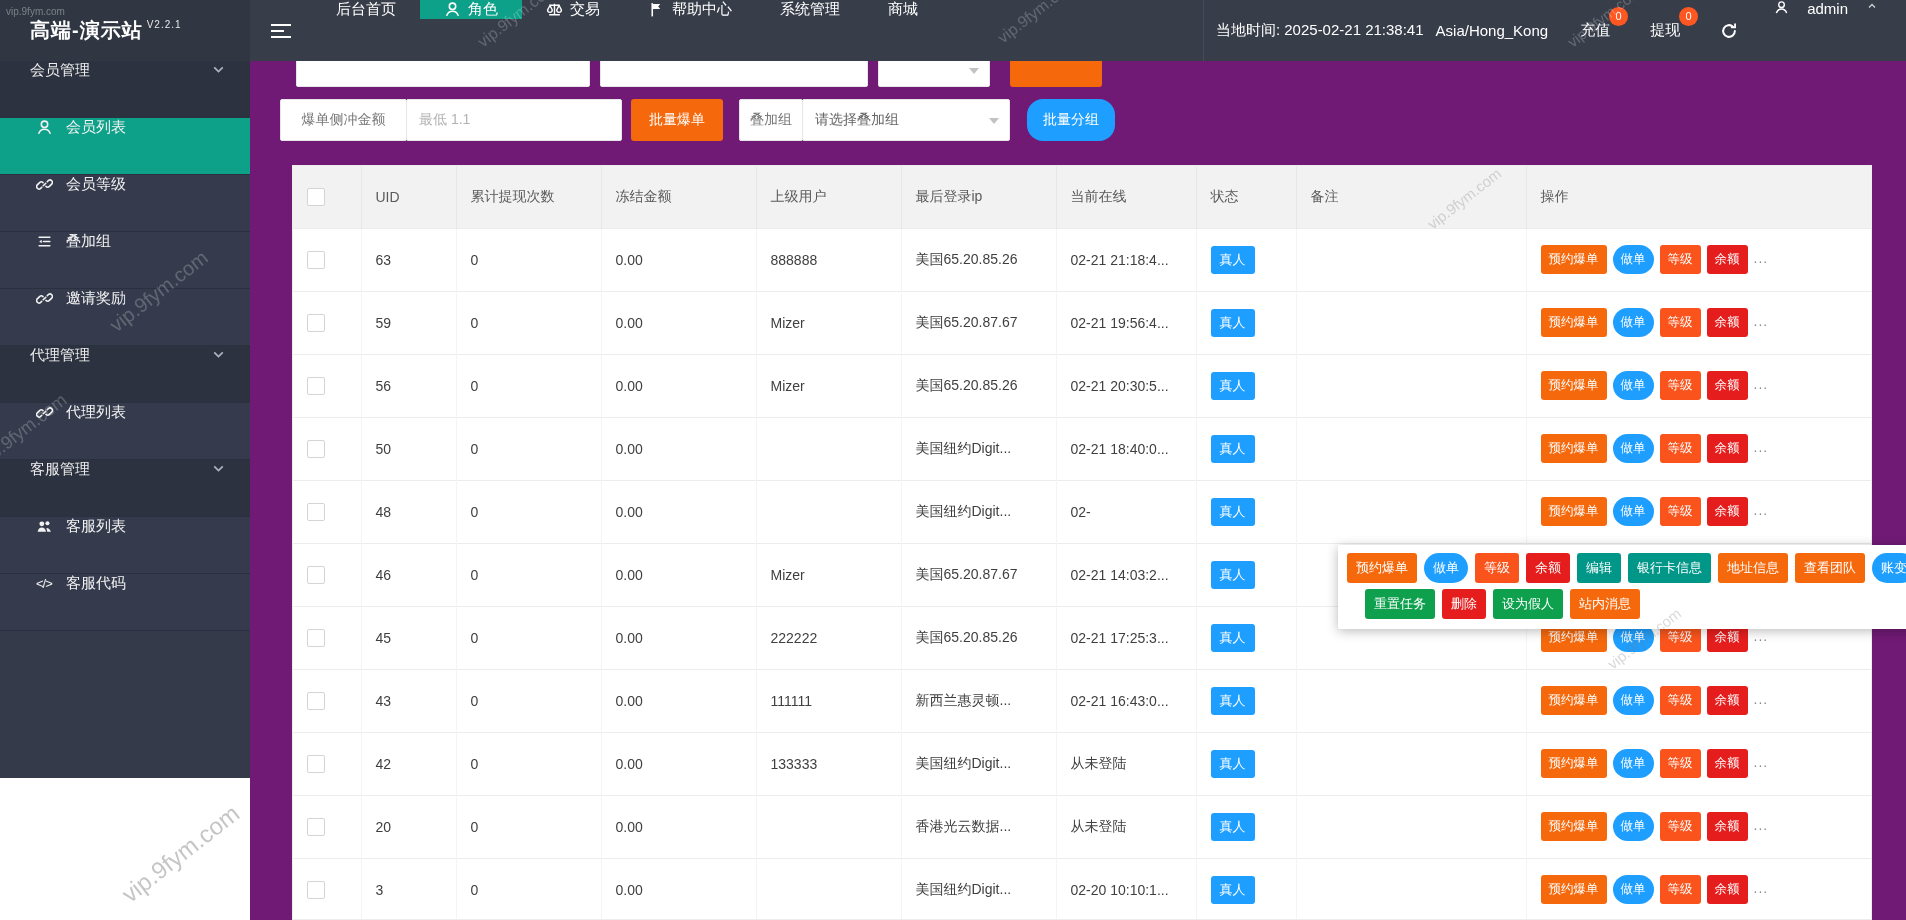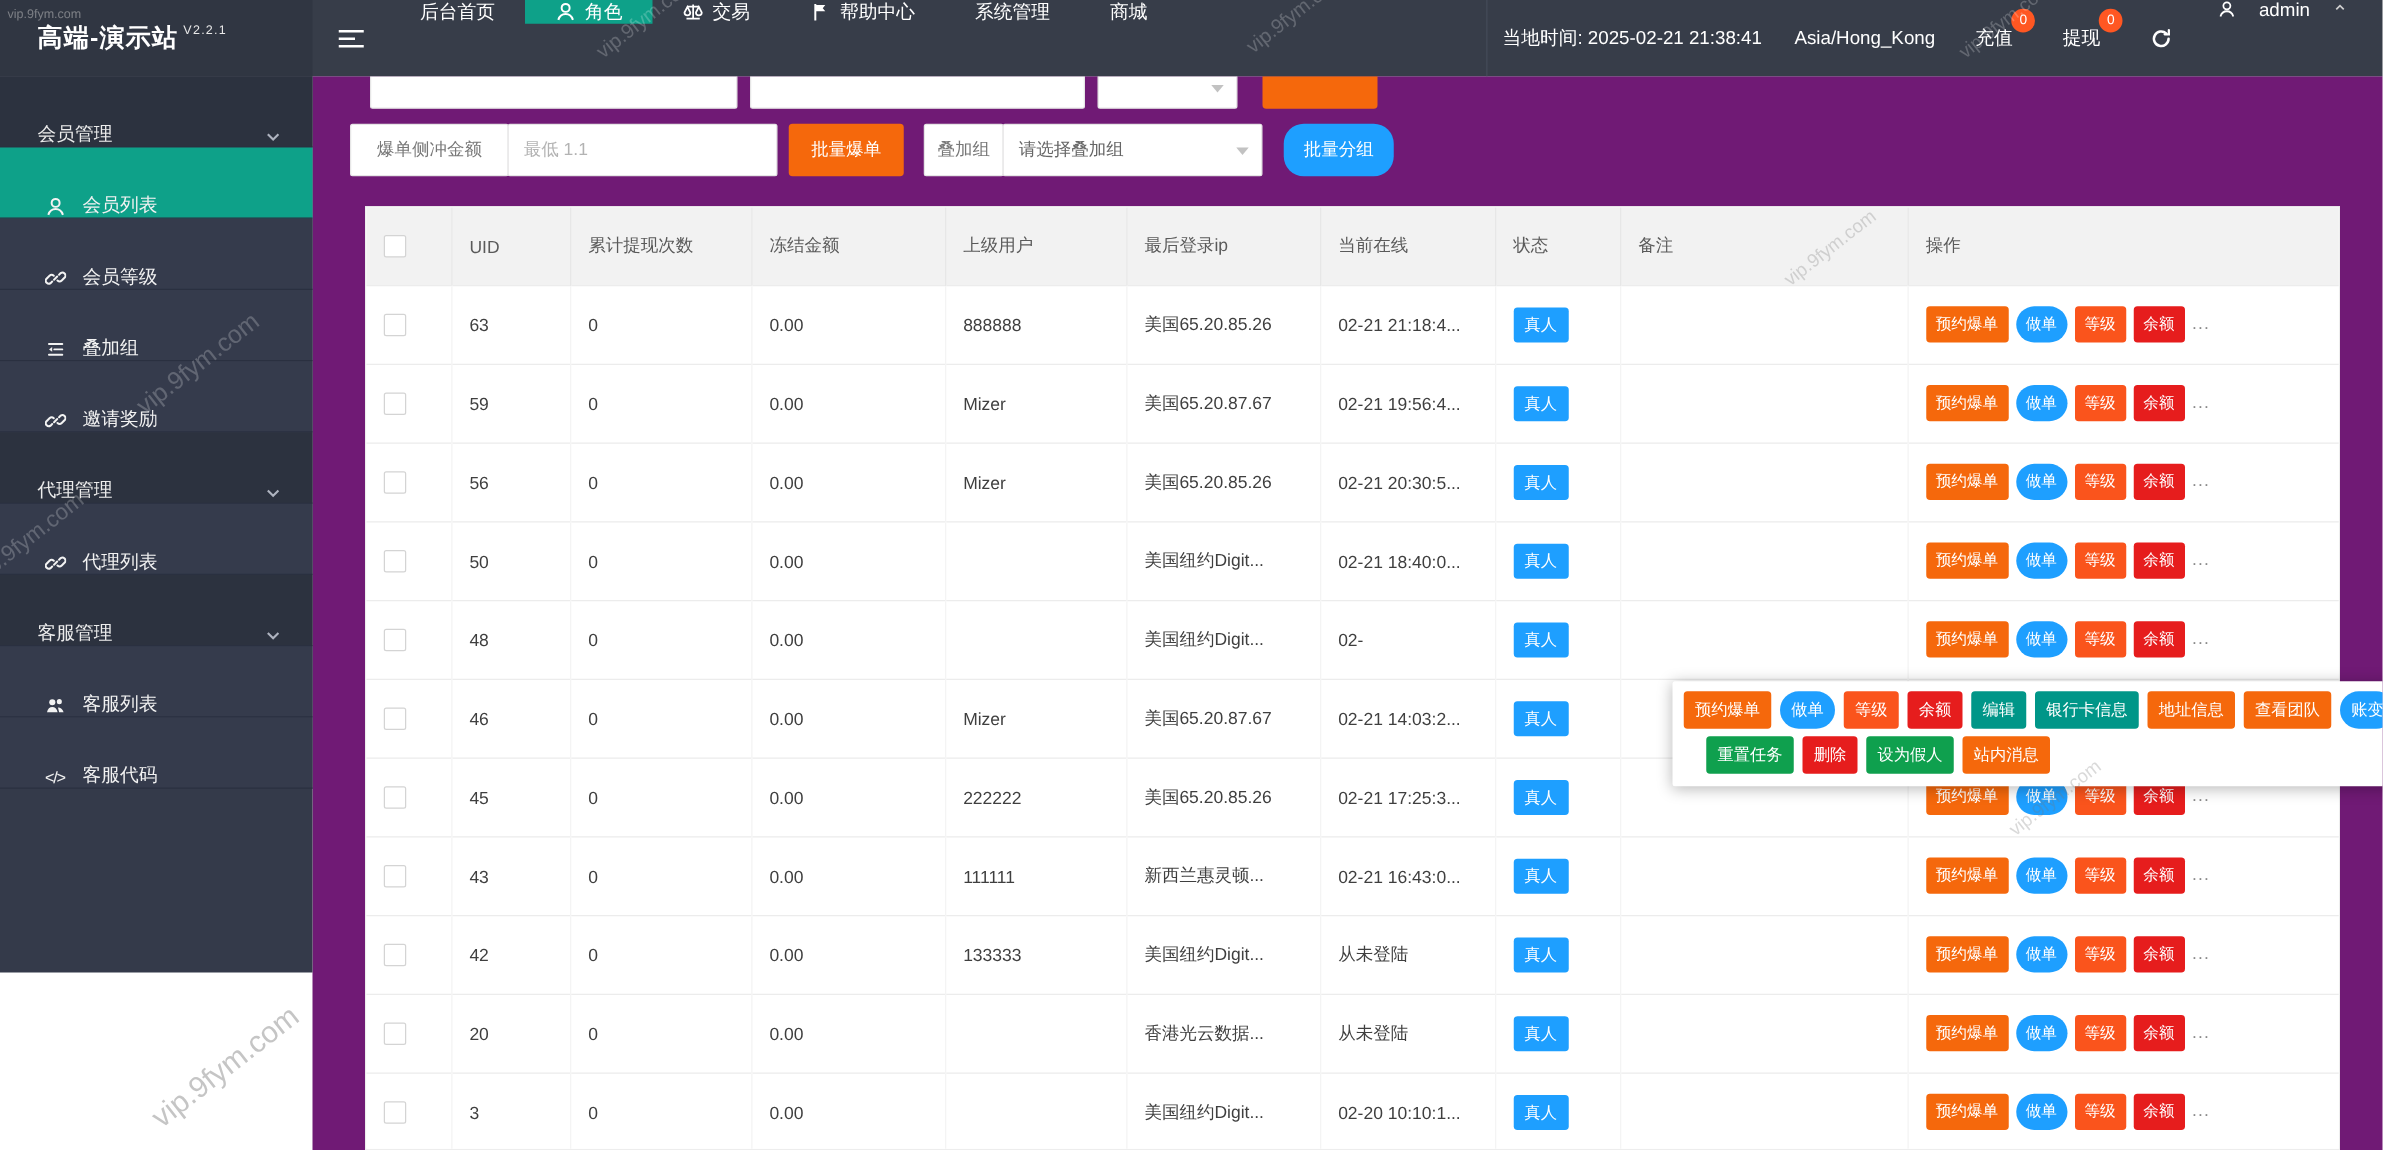--- a/index.html
+++ b/index.html
@@ -15,36 +15,36 @@
   .hamburger { width:62px; display:flex; align-items:center; justify-content:center; cursor:pointer; }
   .hamburger i { display:block; width:20px; }
   .hamburger i span { display:block; height:2px; background:#fff; margin:4px 0; }
   .hamburger i span:nth-child(2){ width:13px; }
   #topnav { display:flex; align-items:flex-start; }
   .nav-item { display:flex; align-items:center; gap:7px; padding:0 24px; font-size:15px;
     color:#fff; cursor:pointer; white-space:nowrap; }
   .nav-item.active { background:#0ea189; }
   .nav-item svg { width:17px; height:17px; }
   .top-right { margin-left:auto; display:flex; align-items:stretch; }
-  .time-block { display:flex; align-items:center; gap:26px; padding:0 12px;
+  .time-block { display:flex; align-items:center; gap:12px; padding:0 12px;
     border-left:1px solid #444b58; font-size:15px; white-space:nowrap; }
   .badge-item { position:relative; display:flex; align-items:center; padding:0 20px;
     font-size:15px; cursor:pointer; }
   .badge-item .num { position:absolute; top:7px; right:2px; min-width:19px; height:19px;
     border-radius:10px; background:#ff5722; color:#fff; font-size:11px; line-height:19px;
     text-align:center; padding:0 4px; }
   .tool-item { display:flex; align-items:center; padding:0 20px; cursor:pointer; }
   .tool-item svg { width:18px; height:18px; }
   .user-item { display:flex; align-items:flex-start; gap:18px; padding:0 28px 0 16px; font-size:15px; cursor:pointer; }
   .user-item svg { width:15px; height:15px; }
 
   
   #sidebar { position:absolute; left:0; top:61px; width:250px; height:717px;
     background:#343a4a; z-index:40; }
-  .side-row { height:57px; display:flex; align-items:flex-end; gap:12px; color:#f2f2f2;
+  .side-row { height:57px; display:flex; align-items:flex-start; gap:12px; color:#f2f2f2;
     font-size:15px; padding-left:36px; position:relative; cursor:pointer;
     border-bottom:1px solid #2a3040; background:#353b4c; }
   .side-row.group { background:#2c323f; padding-left:30px; color:#ececec; }
   .side-row.active { background:#0ea189; }
   .side-row svg { width:17px; height:17px; flex:0 0 auto; }
   .side-row .chev { position:absolute; right:24px; }
   .side-row .codeglyph { font-size:13px; letter-spacing:-1px; }
 
   
   .content { position:absolute; left:250px; top:61px; width:1656px; height:864px;

